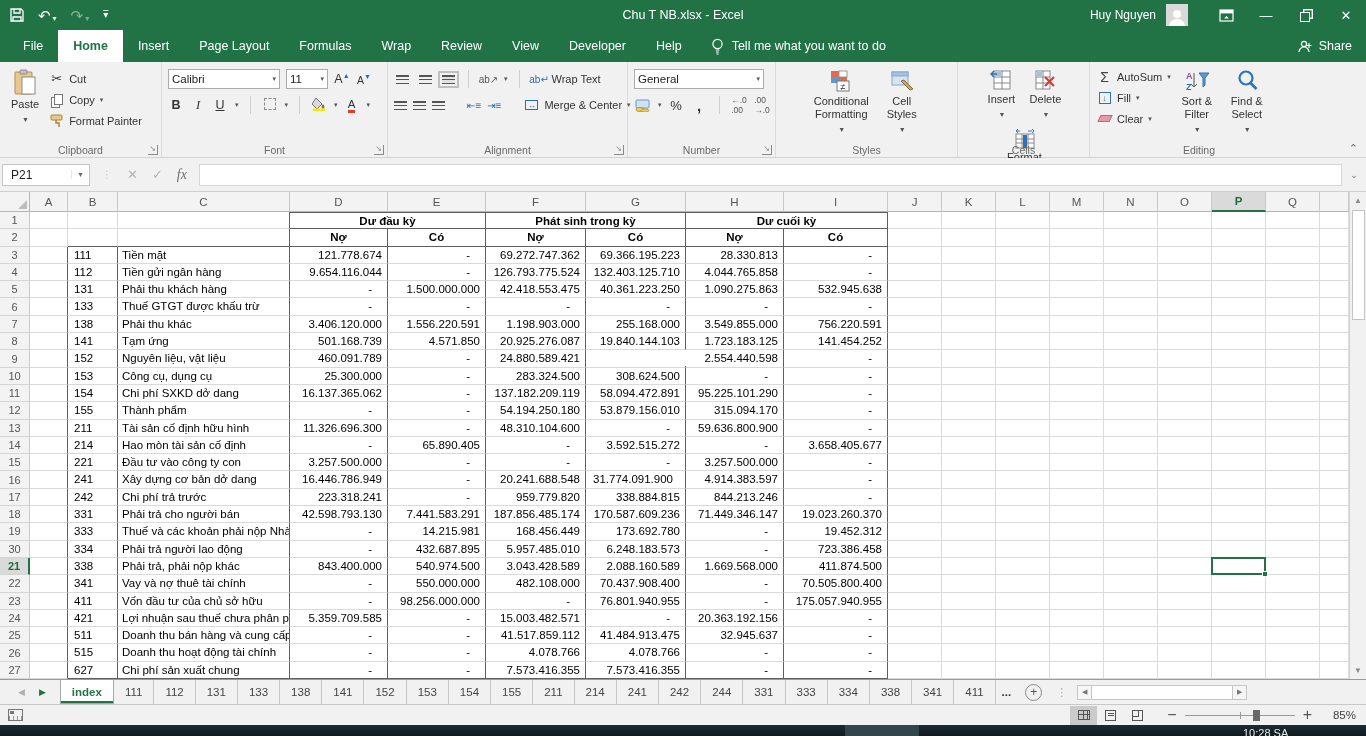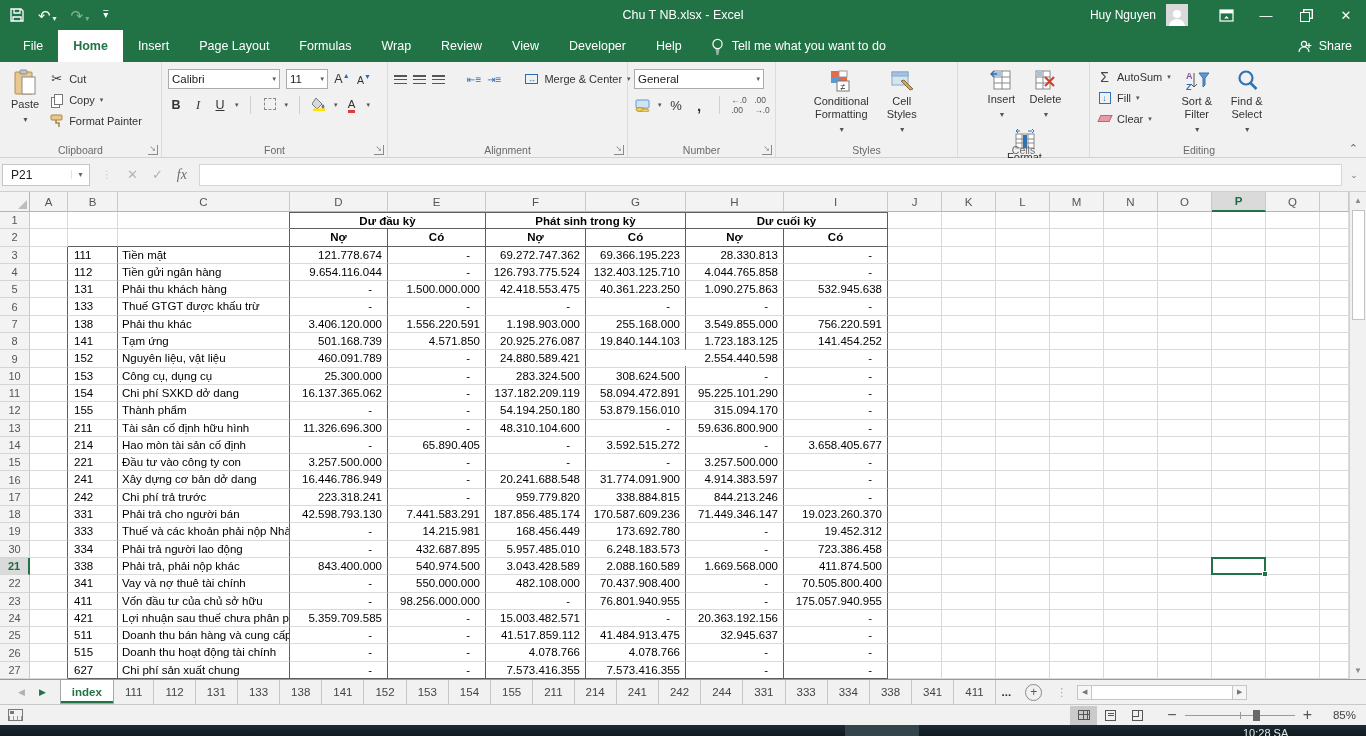--- a/index.html
+++ b/index.html
@@ -267,20 +267,39 @@
             </svg></span>
           <span class="caret">▾</span>
         <span class="fontbtn"><span style="font-size:11.5px;display:inline-block;border-bottom:3px solid #e03c31;line-height:11px;">A</span></span>
           <span class="caret">▾</span>
       </div>
       <div class="rg-label"><span>Font</span></div>
       <span class="launcher">↘</span>
     </div>
 
     <div class="rgroup" style="width:240px">
+      <div class="row1">
+        <span class="ic16">
+            <span class="lines"></span>
+          </span>
+        <span class="ic16">
+            <span class="lines"></span>
+          </span>
+        <span class="ic16">
+            <span class="lines sel"></span>
+          </span>
+        <span class="vbar"></span>
+        <span class="ic16" style="font-size:10px;color:#555">ab↗</span>
+          <span class="caret">▾</span>
+        <span class="vbar"></span>
+        <span class="sbtn">
+            <span class="ic16" style="font-size:10px;color:#2b6cb0">ab↵</span>
+            <span>Wrap Text</span>
+          </span>
+      </div>
       <div class="row2">
         <span class="ic16">
             <span class="lines"></span>
           </span>
         <span class="ic16">
             <span class="lines"></span>
           </span>
         <span class="ic16">
             <span class="lines"></span>
           </span>
@@ -782,21 +801,21 @@
         <div class="cell " style="width: 29px;"></div>
       </div>
       <div class="g-row">
         <div class="rn">16</div>
         <div class="cell tbr" style="width: 38px;"></div>
         <div class="cell code tbr" style="width: 50px;">241</div>
         <div class="cell nm tbr" style="width: 172px;">Xây dựng cơ bản dở dang</div>
         <div class="cell num tbr" style="width: 98px;">16.446.786.949</div>
         <div class="cell dash tbr" style="width: 98px;">-</div>
         <div class="cell num tbr" style="width: 100px;">20.241.688.548</div>
-        <div class="cell num tbr" style="width: 100px;">31.774.091.900</div>
+        <div class="cell num tbr" style="width: 100px; text-align: center;">31.774.091.900</div>
         <div class="cell num tbr" style="width: 98px;">4.914.383.597</div>
         <div class="cell dash tbr" style="width: 104px;">-</div>
         <div class="cell " style="width: 54px;"></div>
         <div class="cell " style="width: 54px;"></div>
         <div class="cell " style="width: 54px;"></div>
         <div class="cell " style="width: 54px;"></div>
         <div class="cell " style="width: 54px;"></div>
         <div class="cell " style="width: 54px;"></div>
         <div class="cell " style="width: 54px;"></div>
         <div class="cell " style="width: 54px;"></div>

